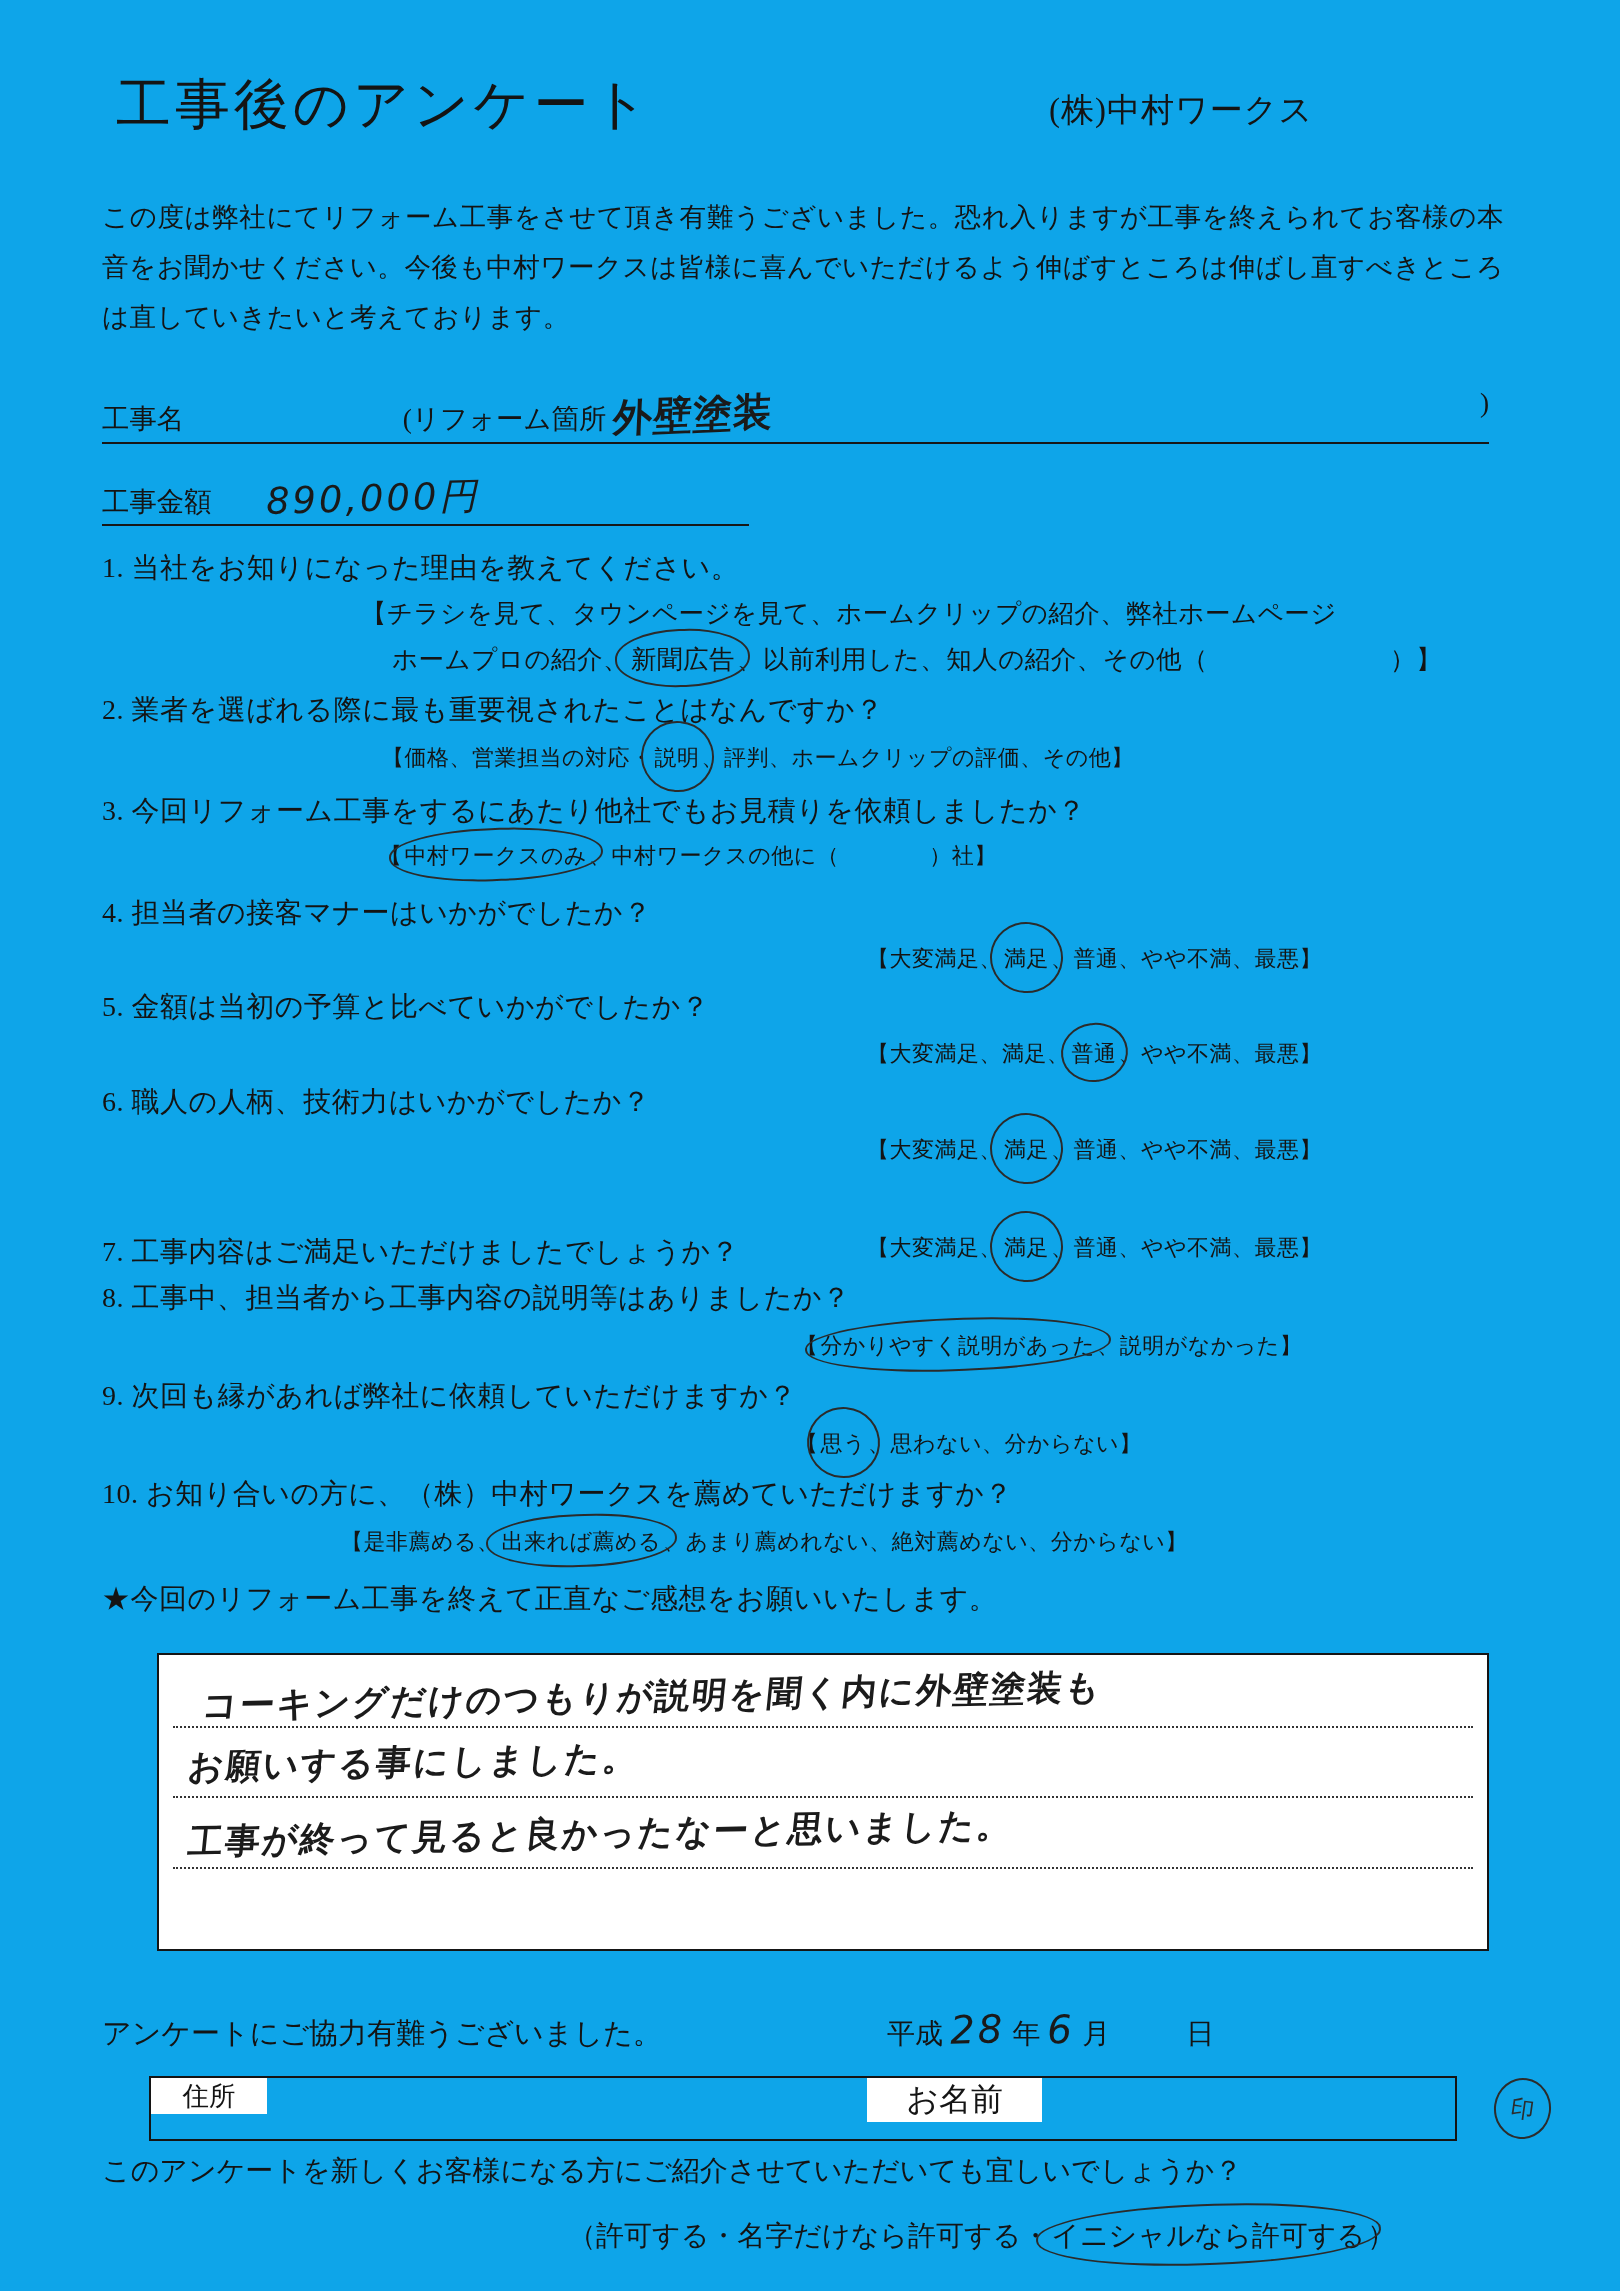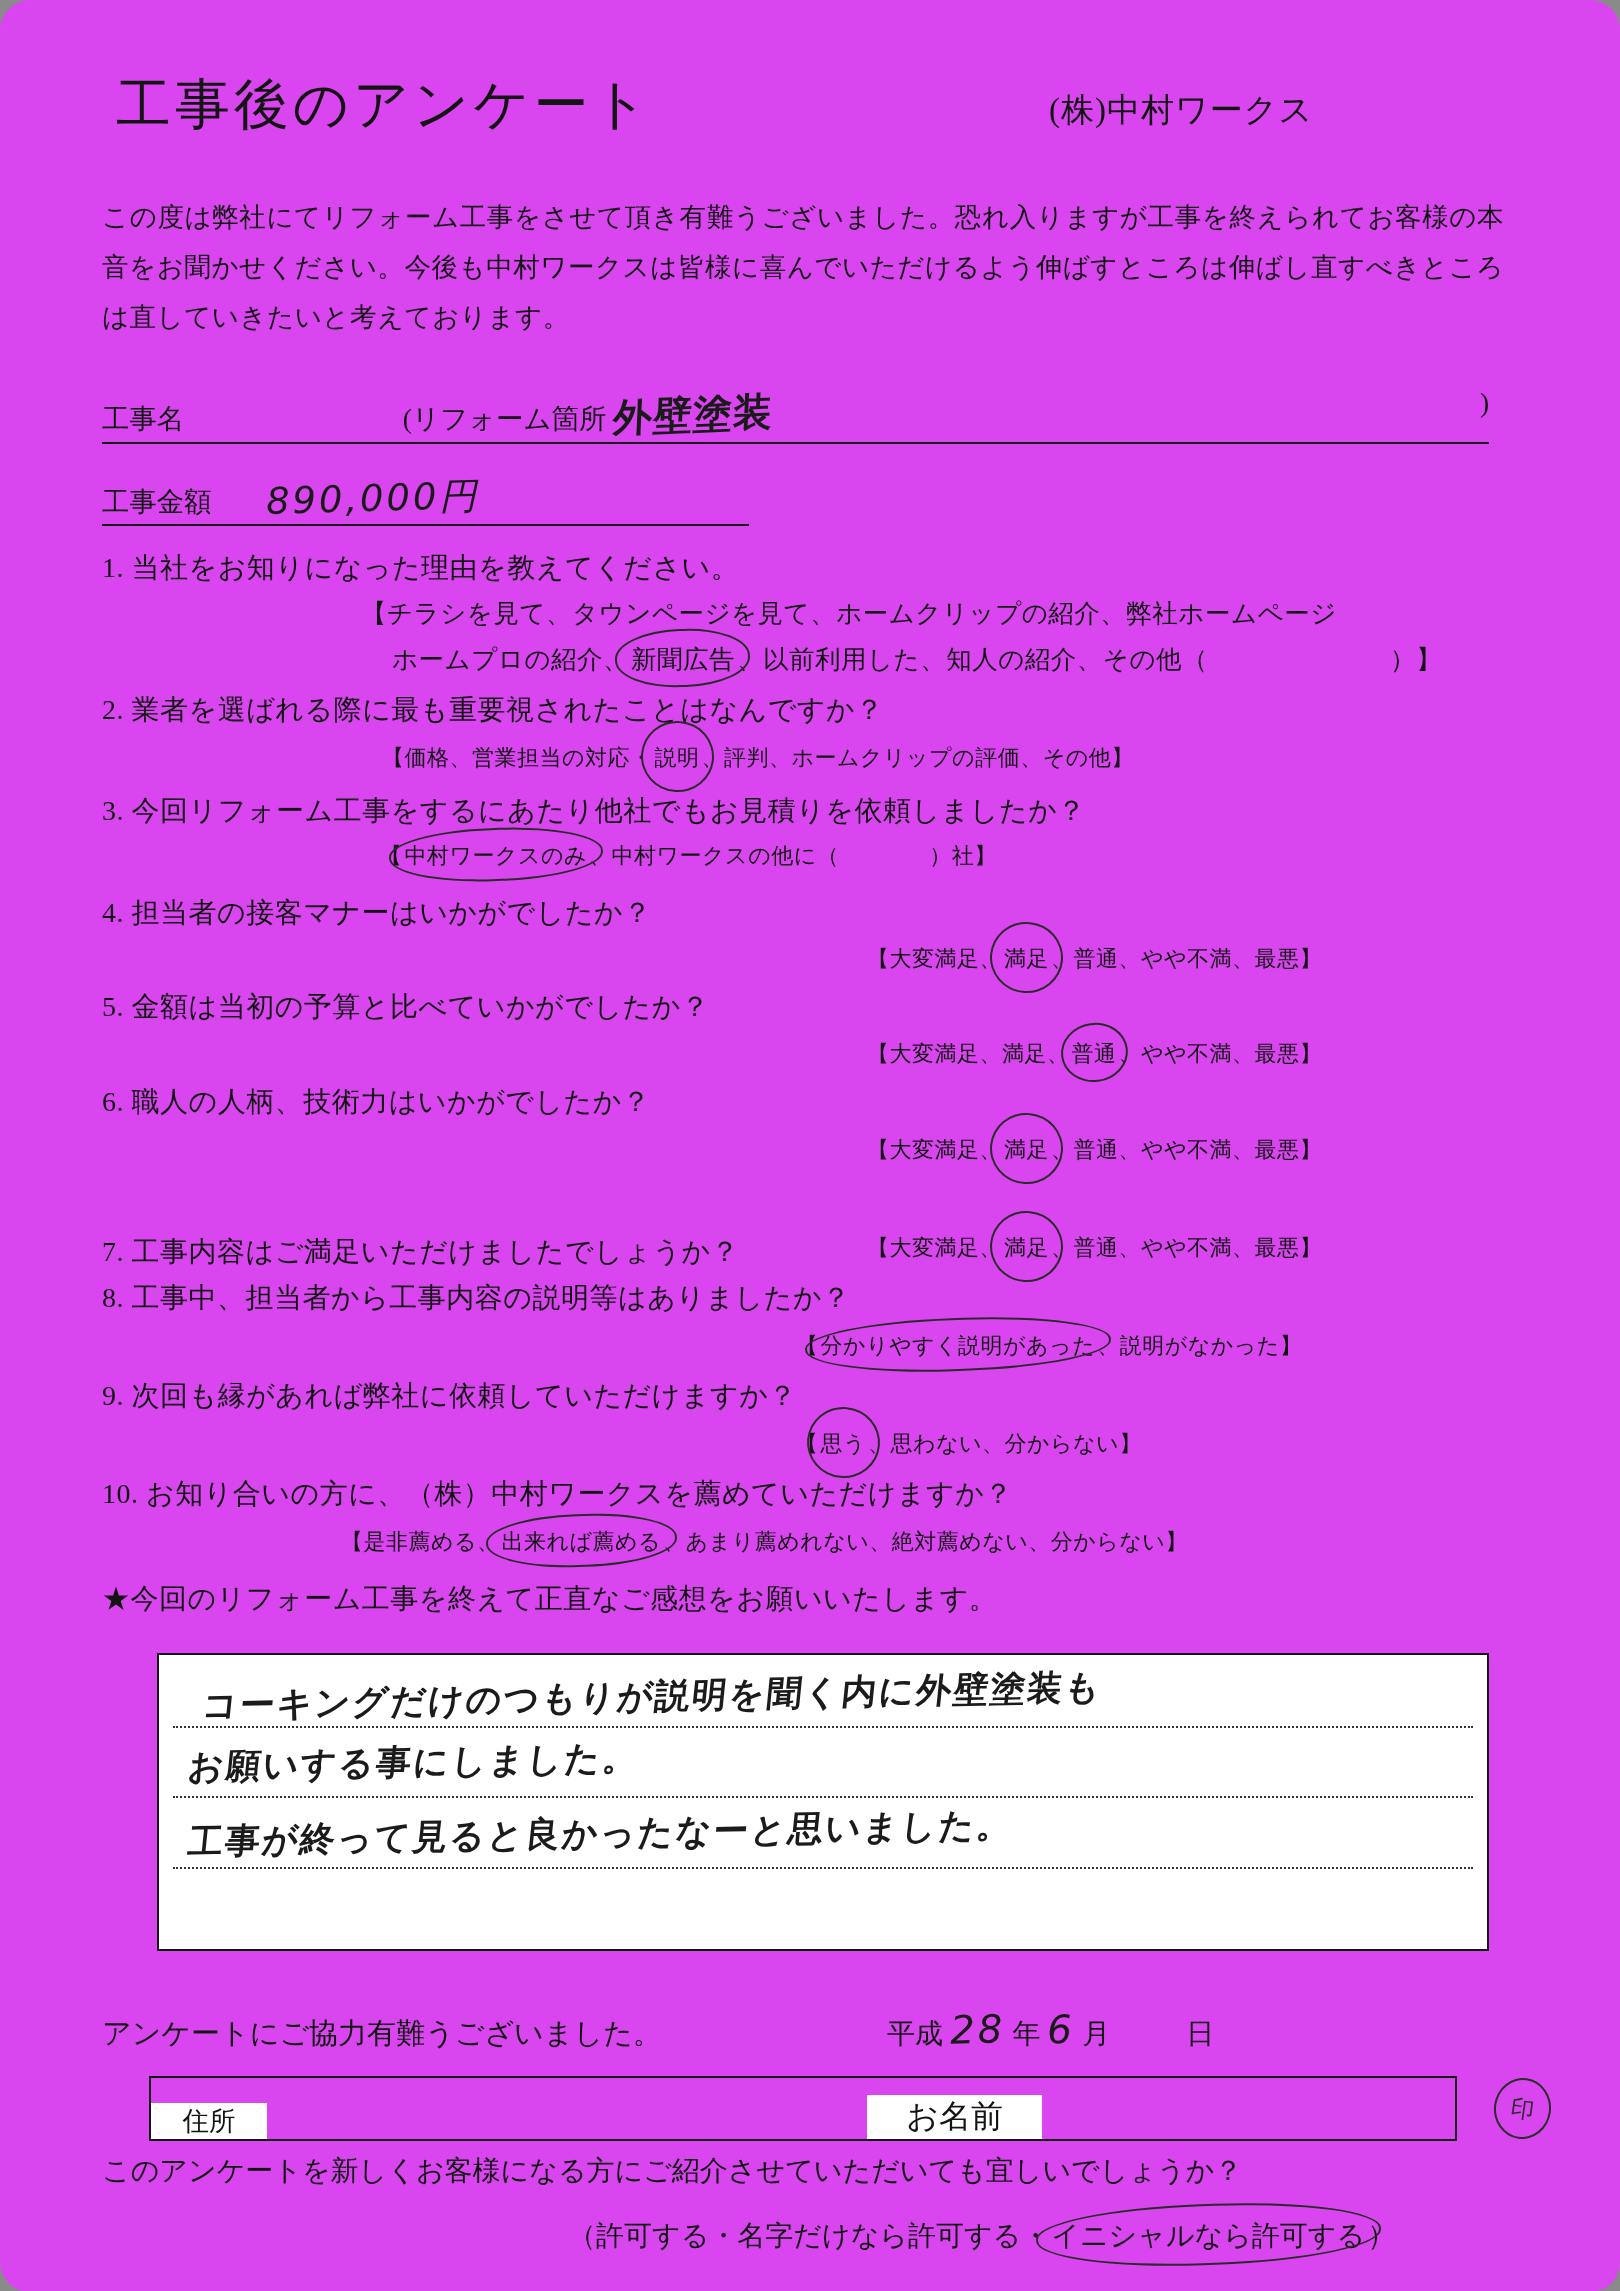--- a/index.html
+++ b/index.html
@@ -1,20 +1,20 @@
 <!DOCTYPE html>
 <html><head>
 <meta charset="utf-8">
 <title>工事後のアンケート</title>
 <style>
   html,body{margin:0;padding:0;background:#8a8a8a;}
   body{font-family:"Liberation Serif","DejaVu Serif",serif;}
   .page{
-    position:relative;width:1620px;height:2292px;background:#d946ef;
-    margin:0 auto;overflow:hidden;color:#141414;border-radius:30px;
+    position:relative;width:1620px;height:2292px;background:#0ea5e9;
+    margin:0 auto;overflow:hidden;color:#141414;
   }
   
   .header{position:absolute;left:0;top:41px;width:100%;height:88px;}
   .doc-title{
     position:absolute;left:116px;top:27.4px;font-size:55px;letter-spacing:3.9px;
     font-family:"Liberation Serif","DejaVu Serif",serif;white-space:nowrap;
   }
   .company{
     position:absolute;left:1049px;top:47px;font-size:33px;letter-spacing:1px;
     white-space:nowrap;
@@ -65,21 +65,21 @@
     position:absolute;font-family:"DejaVu Sans","Liberation Sans",sans-serif;
     font-weight:700;font-size:35px;color:#1b1b1b;white-space:nowrap;
     transform:rotate(-1.2deg) skewX(-7deg);letter-spacing:2px;
   }
   
   .thanks{position:absolute;left:102px;top:2014px;font-size:29px;white-space:nowrap;}
   .date-line{position:absolute;left:887px;top:2007px;font-size:28px;white-space:nowrap;}
   .date-line .hand-num{font-size:39px;}
   .info-table{
     position:absolute;left:149px;top:2076px;width:1304px;height:61px;
-    border:2.5px solid #141414;display:flex;align-items:flex-end;gap:23px;
+    border:2.5px solid #141414;display:flex;align-items:flex-start;gap:23px;
   }
   .cell-label{
     width:116px;display:flex;align-items:center;justify-content:center;
     font-size:26.5px;border-right:0;background:#fff;
   }
   .cell-redact{background:#808080;flex:1;}
   .cell-label2{
     width:175px;display:flex;align-items:center;justify-content:center;
     font-size:32px;background:#fff;
   }

